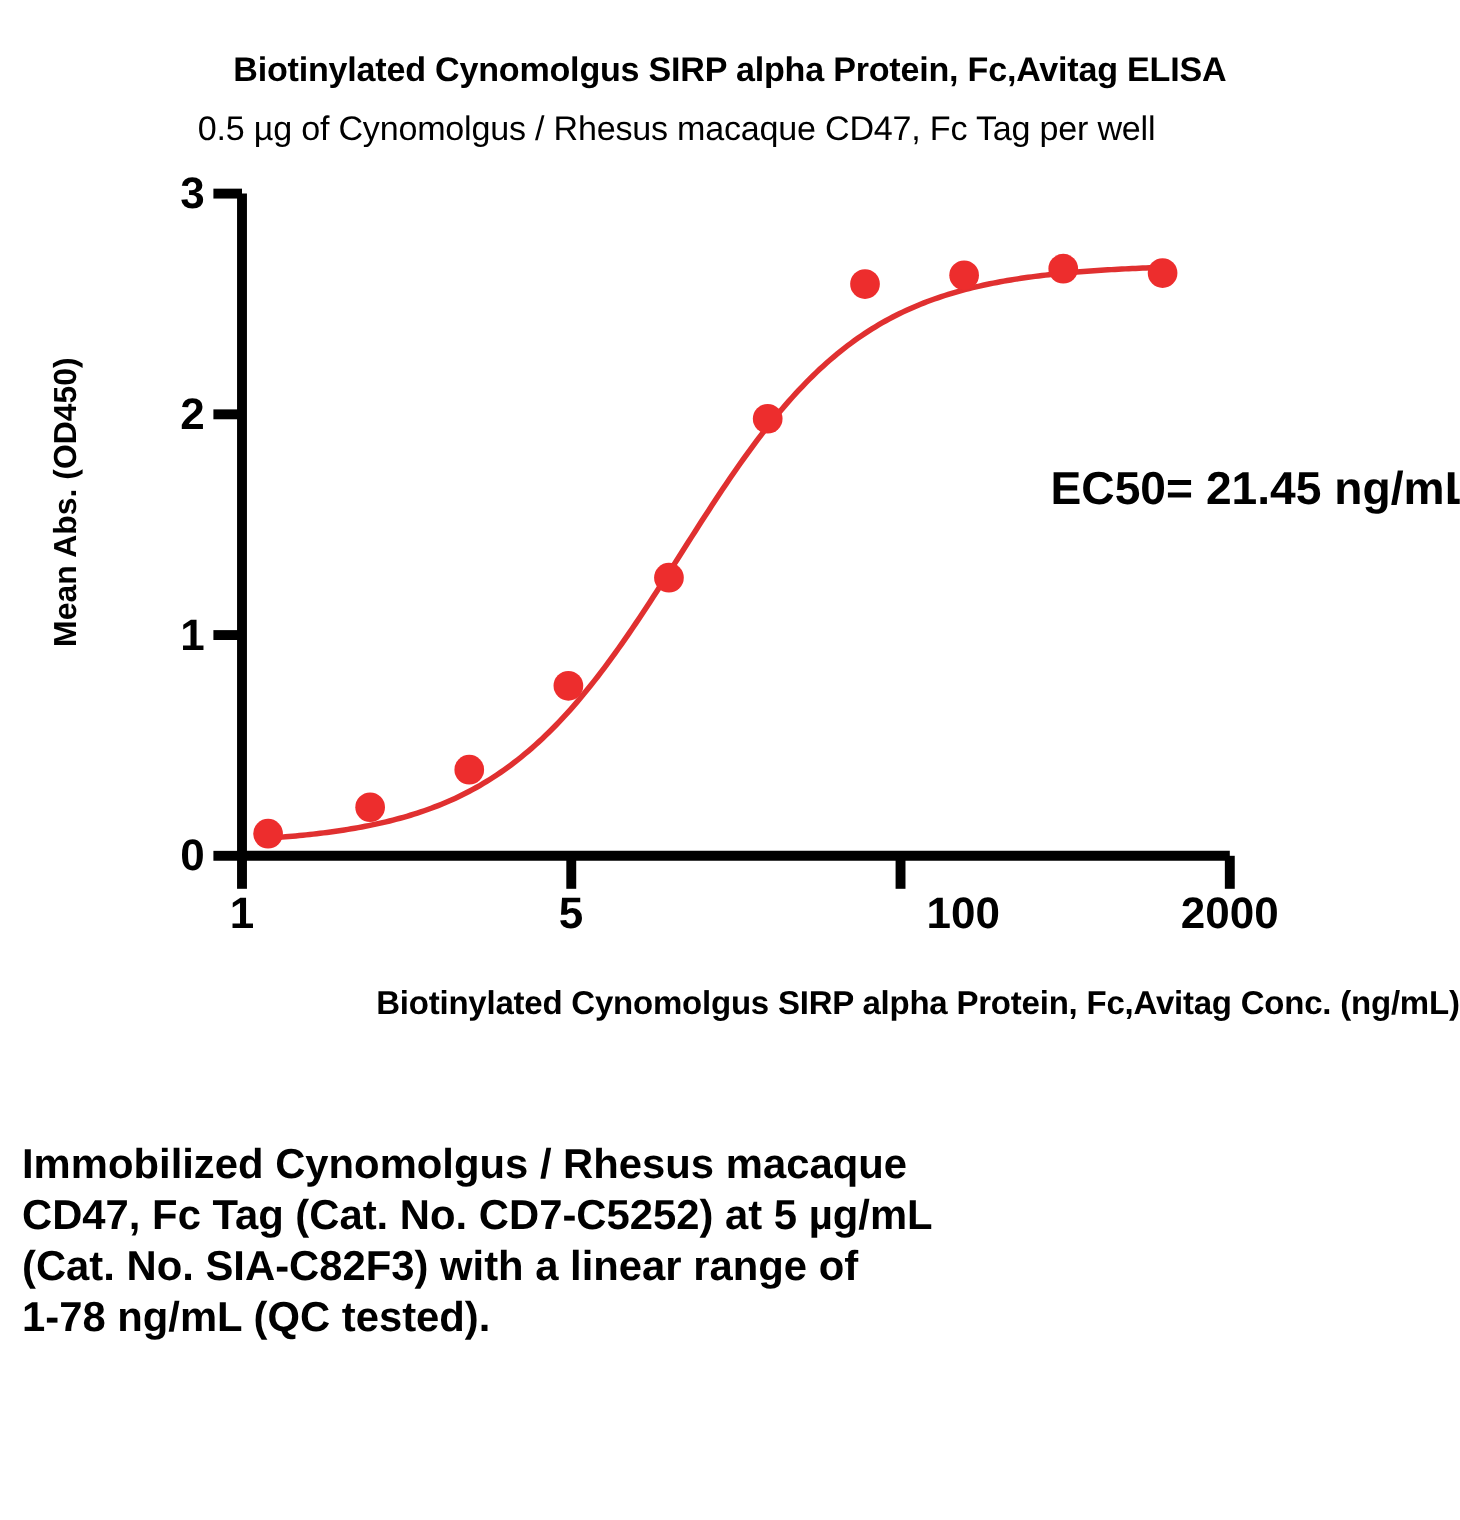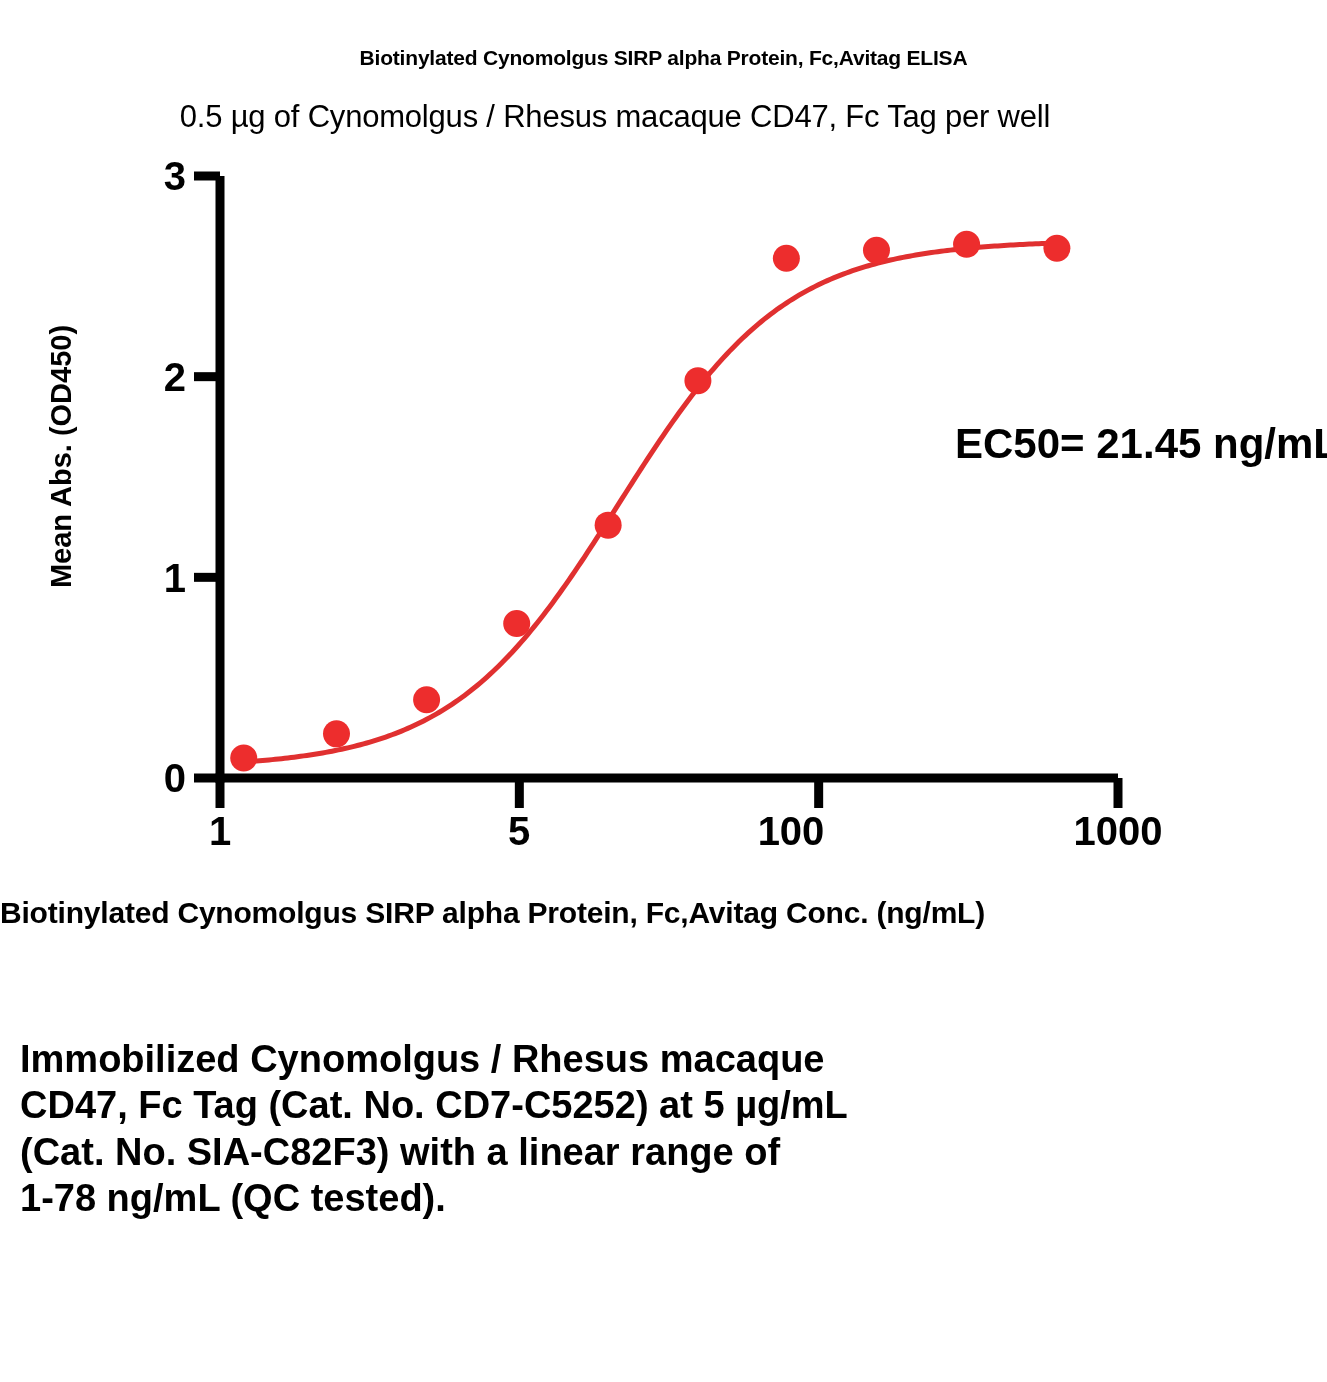--- a/index.html
+++ b/index.html
@@ -16,21 +16,21 @@
     overflow: hidden;
   }
 
   
   #chart-title {
     position: absolute;
     left: 0;
     top: 46px;
     width: 1327px;
     text-align: center;
-    font-size: 21px;
+    font-size: 31px;
     font-weight: bold;
     letter-spacing: -0.2px;
     white-space: nowrap;
   }
   #chart-subtitle {
     position: absolute;
     left: 0;
     top: 99px;
     width: 1230px;
     text-align: center;
@@ -82,21 +82,21 @@
     font-size: 29px;
     font-weight: bold;
     transform: rotate(-90deg);
     white-space: nowrap;
   }
   #x-axis-title {
     position: absolute;
     left: 0;
     top: 896px;
     width: 1327px;
-    text-align: left;
+    text-align: right;
     font-size: 30px;
     font-weight: bold;
     white-space: nowrap;
     letter-spacing: -0.2px;
   }
 
   
   #ec50-annotation {
     position: absolute;
     left: 955px;
@@ -161,22 +161,22 @@
       </g>
   </svg>
 
   <div class="ytick-label" id="ytick-3" style="left:126px; top:156px;">3</div>
   <div class="ytick-label" id="ytick-2" style="left:126px; top:357px;">2</div>
   <div class="ytick-label" id="ytick-1" style="left:126px; top:558px;">1</div>
   <div class="ytick-label" id="ytick-0" style="left:126px; top:758px;">0</div>
 
   <div class="xtick-label" id="xtick-1" style="left:130px; top:811px;">1</div>
   <div class="xtick-label" id="xtick-10" style="left:429px; top:811px;">5</div>
-  <div class="xtick-label" id="xtick-100" style="left:701px; top:811px;">100</div>
-  <div class="xtick-label" id="xtick-1000" style="left:1028px; top:811px;">1000</div>
+  <div class="xtick-label" id="xtick-100" style="left:729px; top:811px;text-align:right;">100</div>
+  <div class="xtick-label" id="xtick-1000" style="left:1028px; top:811px;">2000</div>
 
   <div id="y-axis-title">Mean Abs. (OD450)</div>
   <div id="x-axis-title">Biotinylated Cynomolgus SIRP alpha Protein, Fc,Avitag Conc. (ng/mL)</div>
 
   <div id="ec50-annotation">EC50= 21.45 ng/mL</div>
 </div>
 
 <div id="caption">
     <span class="cap-line">Immobilized Cynomolgus / Rhesus macaque</span>
     <span class="cap-line">CD47, Fc Tag (Cat. No. CD7-C5252) at 5 µg/mL</span>

